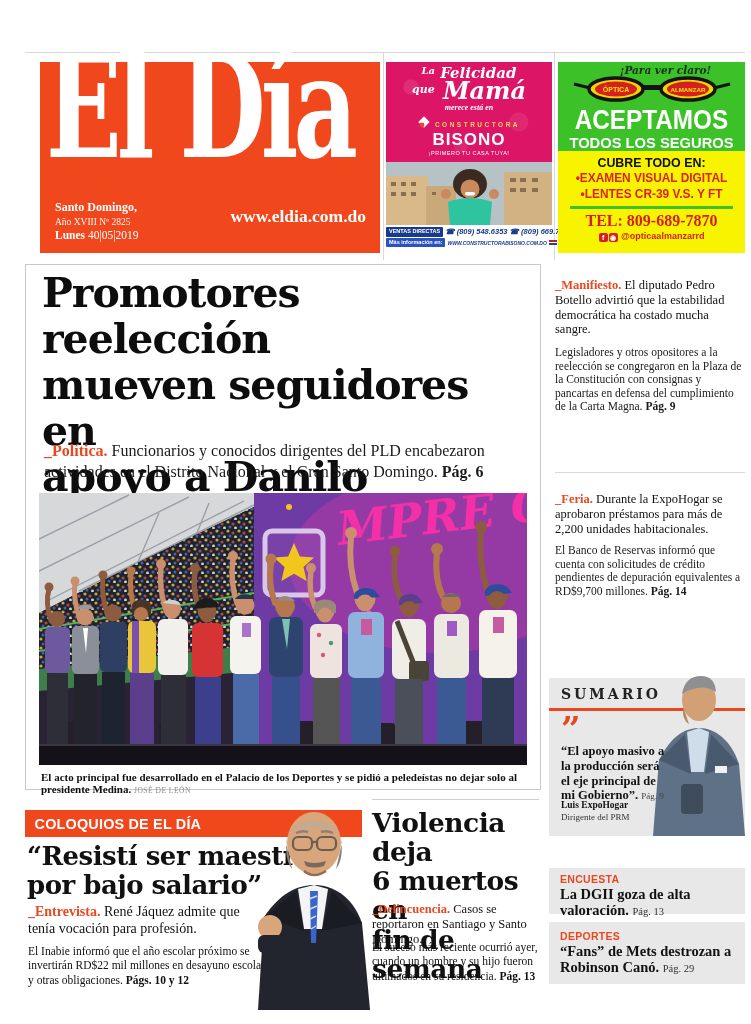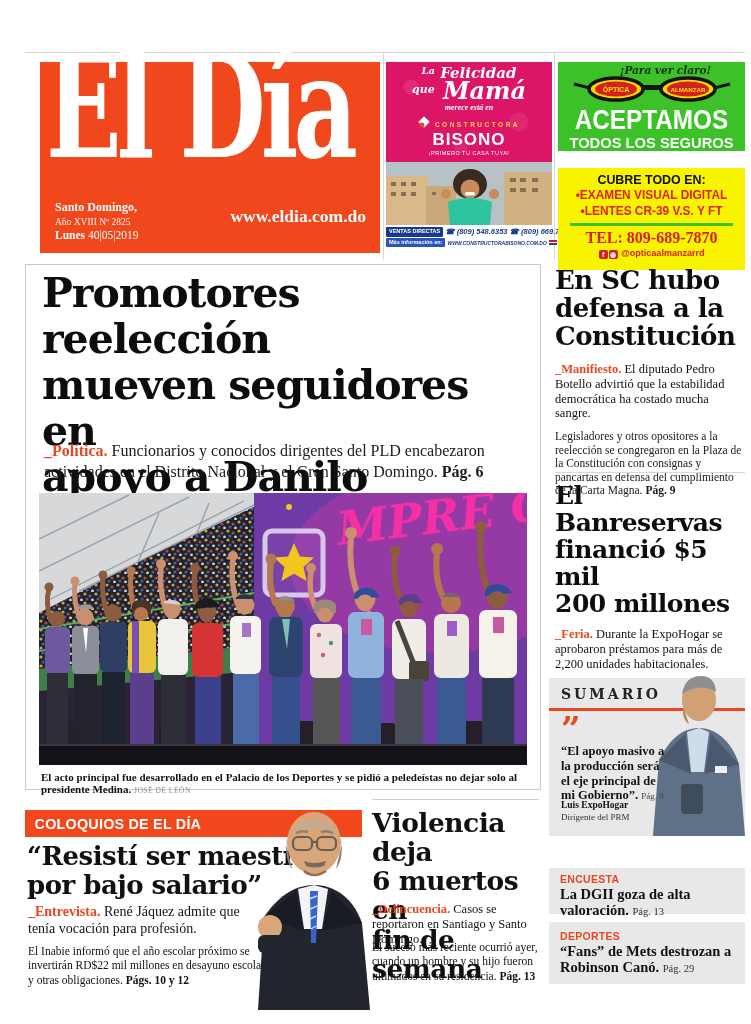--- a/index.html
+++ b/index.html
@@ -45,21 +45,21 @@
            padding:1px 3px;border-radius:1px;vertical-align:1px;}
   .bis-url{font-size:5px;color:#173a8c;font-weight:bold;}
   .flag{display:inline-block;width:8px;height:5px;vertical-align:0px;margin-left:2px;}
 
   
   .ad-alm{left:558px;top:62px;width:187px;height:191px;font-family:"Liberation Sans",sans-serif;text-align:center;}
   .alm-green{position:absolute;left:0;top:0;width:187px;height:89px;background:#3CC228;}
   .alm-intro{font-family:"DejaVu Serif",serif;font-style:italic;font-weight:bold;font-size:10.5px;color:#15301a;padding-top:2px;margin-left:28px;}
   .alm-head1{color:#fff;font-weight:bold;font-size:27px;line-height:1;transform:scaleX(.9);transform-origin:center;margin-top:1px;}
   .alm-head2{color:#fff;font-weight:bold;font-size:15.5px;line-height:1;transform:scaleX(.95);transform-origin:center;margin-top:1px;}
-  .alm-yellow{position:absolute;left:0;top:89px;width:187px;height:102px;background:#F8F400;margin-top:17px;}
+  .alm-yellow{position:absolute;left:0;top:89px;width:187px;height:102px;background:#F8F400;}
   .alm-cubre{color:#0e0e0e;font-weight:bold;font-size:13.5px;margin-top:4px;transform:scaleX(.92);}
   .alm-bullet{color:#E01F1F;font-weight:bold;font-size:13.5px;line-height:1.2;transform:scaleX(.88);white-space:nowrap;}
   .alm-rule{height:3px;background:#3CC228;margin:4px 12px 3px 12px;}
   .alm-tel{color:#D42020;font-weight:bold;font-size:16px;font-family:"Liberation Serif",serif;}
   .alm-social{margin-top:1px;font-size:9px;color:#D42020;font-weight:bold;}
   .soc-ic{display:inline-block;width:9px;height:9px;border-radius:2px;background:#D42020;color:#fff;
           font-size:7px;line-height:9px;text-align:center;font-weight:bold;vertical-align:-1px;margin-right:1px;}
 
   
   .lead-box{left:25px;top:264px;width:514px;height:524px;border:1px solid #c9c9c9;background:#fff;}
@@ -397,36 +397,26 @@
       </g>
 
     <rect x="0" y="252" width="488" height="20" fill="#141218"></rect>
     <rect x="0" y="251" width="488" height="2" fill="#3a3744"></rect>
   </svg>
 
   <div class="abs lead-cap"><span>El acto principal fue desarrollado en el Palacio de los Deportes y se pidió a peledeístas no dejar solo al presidente Medina.</span> <span class="credit">JOSÉ DE LEÓN</span></div>
 </div>
 
 <div class="abs" style="left:555px;top:266px;width:190px;">
-  <div class="rc-head">
-    <div>En SC hubo</div>
-    <div>defensa a la</div>
-    <div>Constitución</div>
-  </div>
   <p class="rc-kick" style="margin:12px 0 0 0"><span class="kicker">_Manifiesto.</span> <span>El diputado Pedro Botello advirtió que la estabilidad democrática ha costado mucha sangre.</span></p>
   <p class="rc-body" style="margin:9px 0 0 0"><span>Legisladores y otros opositores a la reelección se congregaron en la Plaza de la Constitución con consignas y pancartas en defensa del cumplimiento de la Carta Magna.</span> <span class="pref">Pág. 9</span></p>
 </div>
 <div class="abs hairline" style="left:555px;top:472px;width:190px;height:1px;"></div>
 
 <div class="abs" style="left:555px;top:482px;width:190px;">
-  <div class="rc-head" style="font-size:25px">
-    <div>El Banreservas</div>
-    <div>financió $5 mil</div>
-    <div>200 millones</div>
-  </div>
   <p class="rc-kick" style="margin:10px 0 0 0"><span class="kicker">_Feria.</span> <span>Durante la ExpoHogar se aprobaron préstamos para más de 2,200 unidades habitacionales.</span></p>
   <p class="rc-body" style="margin:8px 0 0 0"><span>El Banco de Reservas informó que cuenta con solicitudes de crédito pendientes de depuración equivalentes a RD$9,700 millones.</span> <span class="pref">Pág. 14</span></p>
 </div>
 
 <div class="abs graybox sum-box">
   <div class="abs sum-title">SUMARIO</div>
   <div class="abs sum-rule"></div>
   <svg class="abs sum-photo" viewBox="0 0 100 172">
     <ellipse cx="54" cy="36" rx="17" ry="21" fill="#d2a075"></ellipse>
     <path d="M37,30 Q40,12 56,12 Q70,12 71,28 Q62,22 52,24 Q42,26 37,30 Z" fill="#8f8f93"></path>

